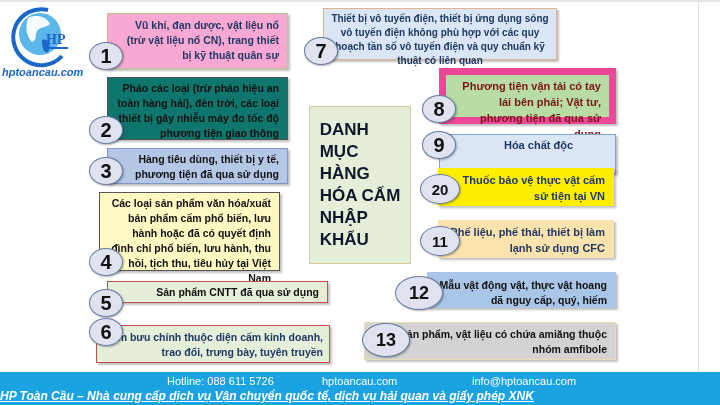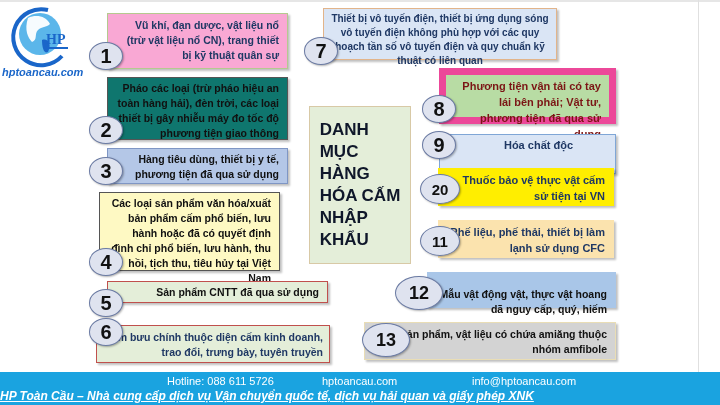--- a/index.html
+++ b/index.html
@@ -127,21 +127,21 @@
 <div class="box" style="left:438px; top:168px; width:176px; height:38px; background:#ffee00; border:1px solid #ffee00; color:#1f3864; font-size:11px; line-height:16px; padding-top:3px;">
   <span>Thuốc bảo vệ thực vật cấm sử tiện tại VN</span>
 </div>
 <div class="badge mid" style="left:420px; top:174px;">20</div>
 
 <div class="box" style="left:438px; top:220px; width:176px; height:38px; background:#fbe3ae; border:1px solid #fbe3ae; color:#1f3864; font-size:11px; line-height:16px; padding-top:3px;">
   <span>Phế liệu, phế thải, thiết bị làm lạnh sử dụng CFC</span>
 </div>
 <div class="badge mid" style="left:420px; top:226px;">11</div>
 
-<div class="box" style="left:427px; top:272px; width:189px; height:36px; background:#a9c6e8; border:1px solid #a9c6e8; color:#111; padding-top:14px;">
+<div class="box" style="left:427px; top:272px; width:189px; height:36px; background:#a9c6e8; border:1px solid #a9c6e8; color:#111; padding-top:5px;">
   <span>Mẫu vật động vật, thực vật hoang dã nguy cấp, quý, hiếm</span>
 </div>
 <div class="badge wide" style="left:395px; top:276px;">12</div>
 
 <div class="box" style="left:364px; top:322px; width:252px; height:38px; background:#d3d3d3; border:1px solid #e9ddb5; color:#111; padding-top:4px;">
   <span>Sản phẩm, vật liệu có chứa amiăng thuộc nhóm amfibole</span>
 </div>
 <div class="badge wide" style="left:362px; top:323px;">13</div>
 
 <div class="footer">

